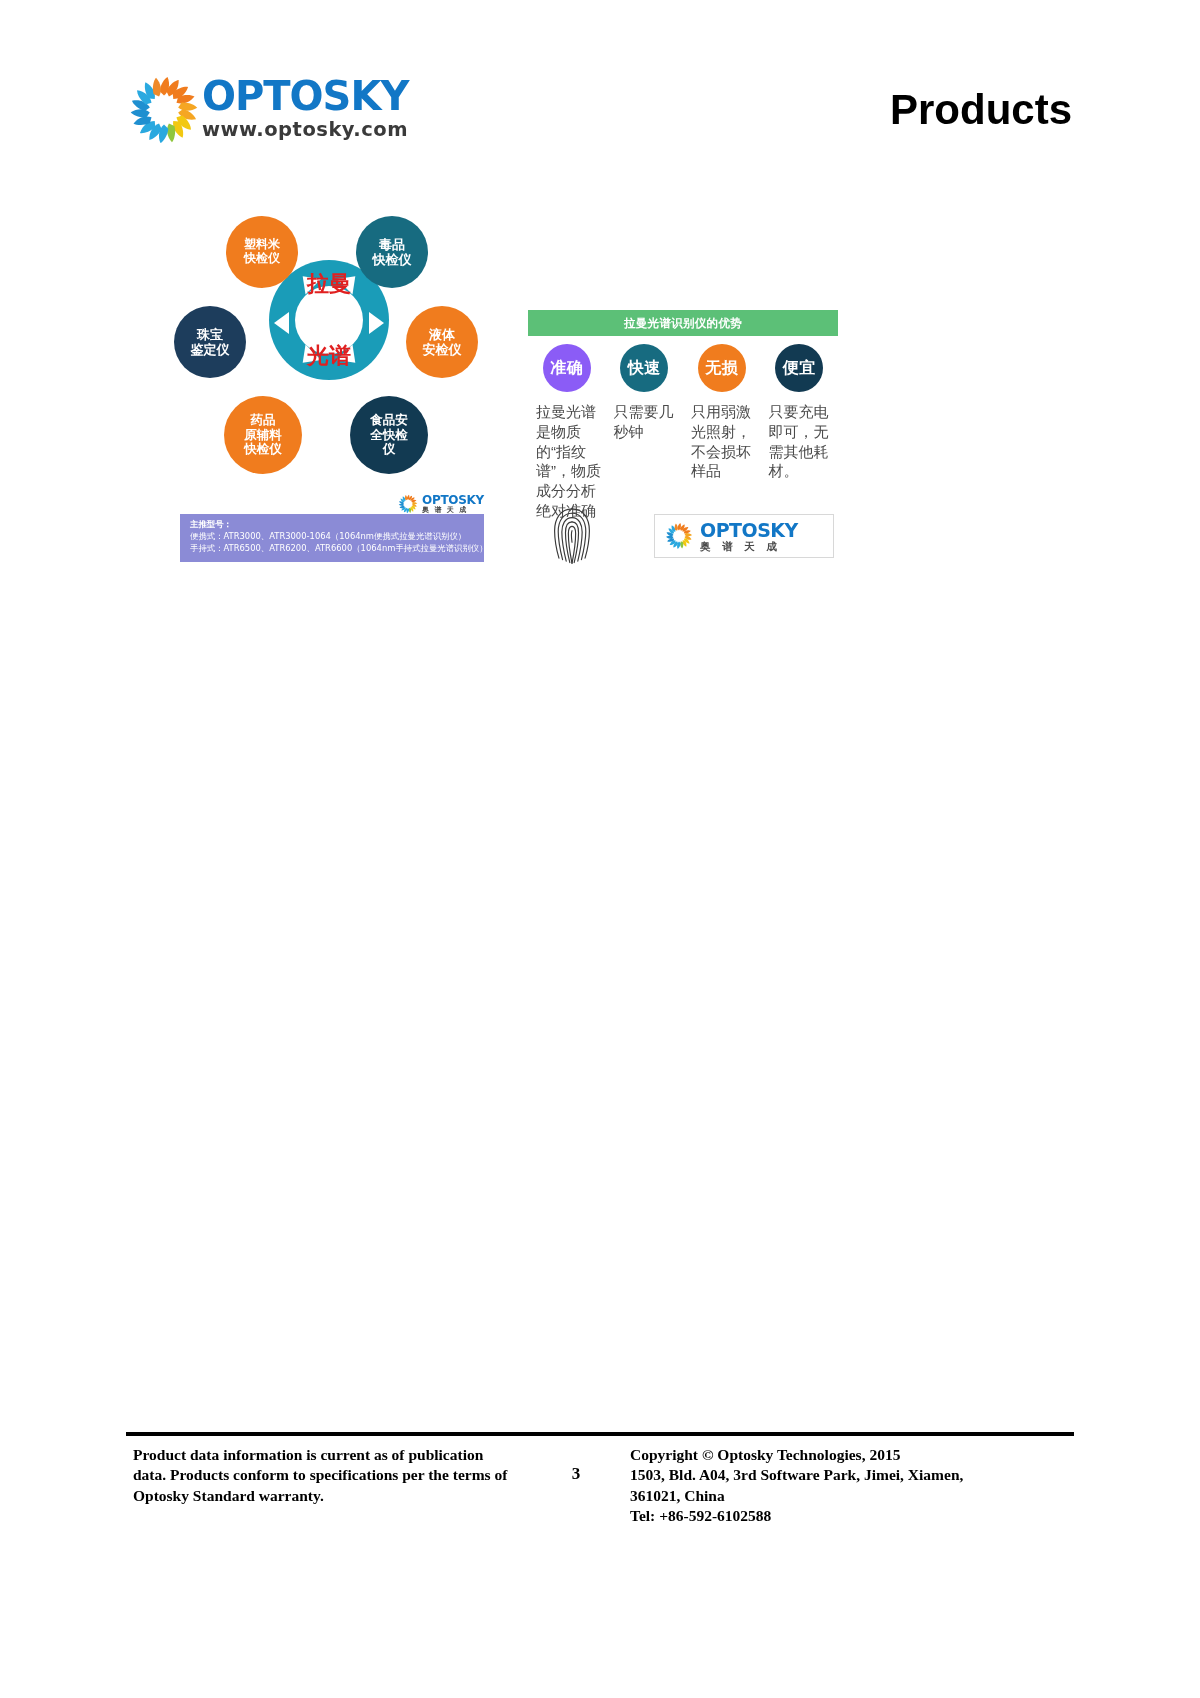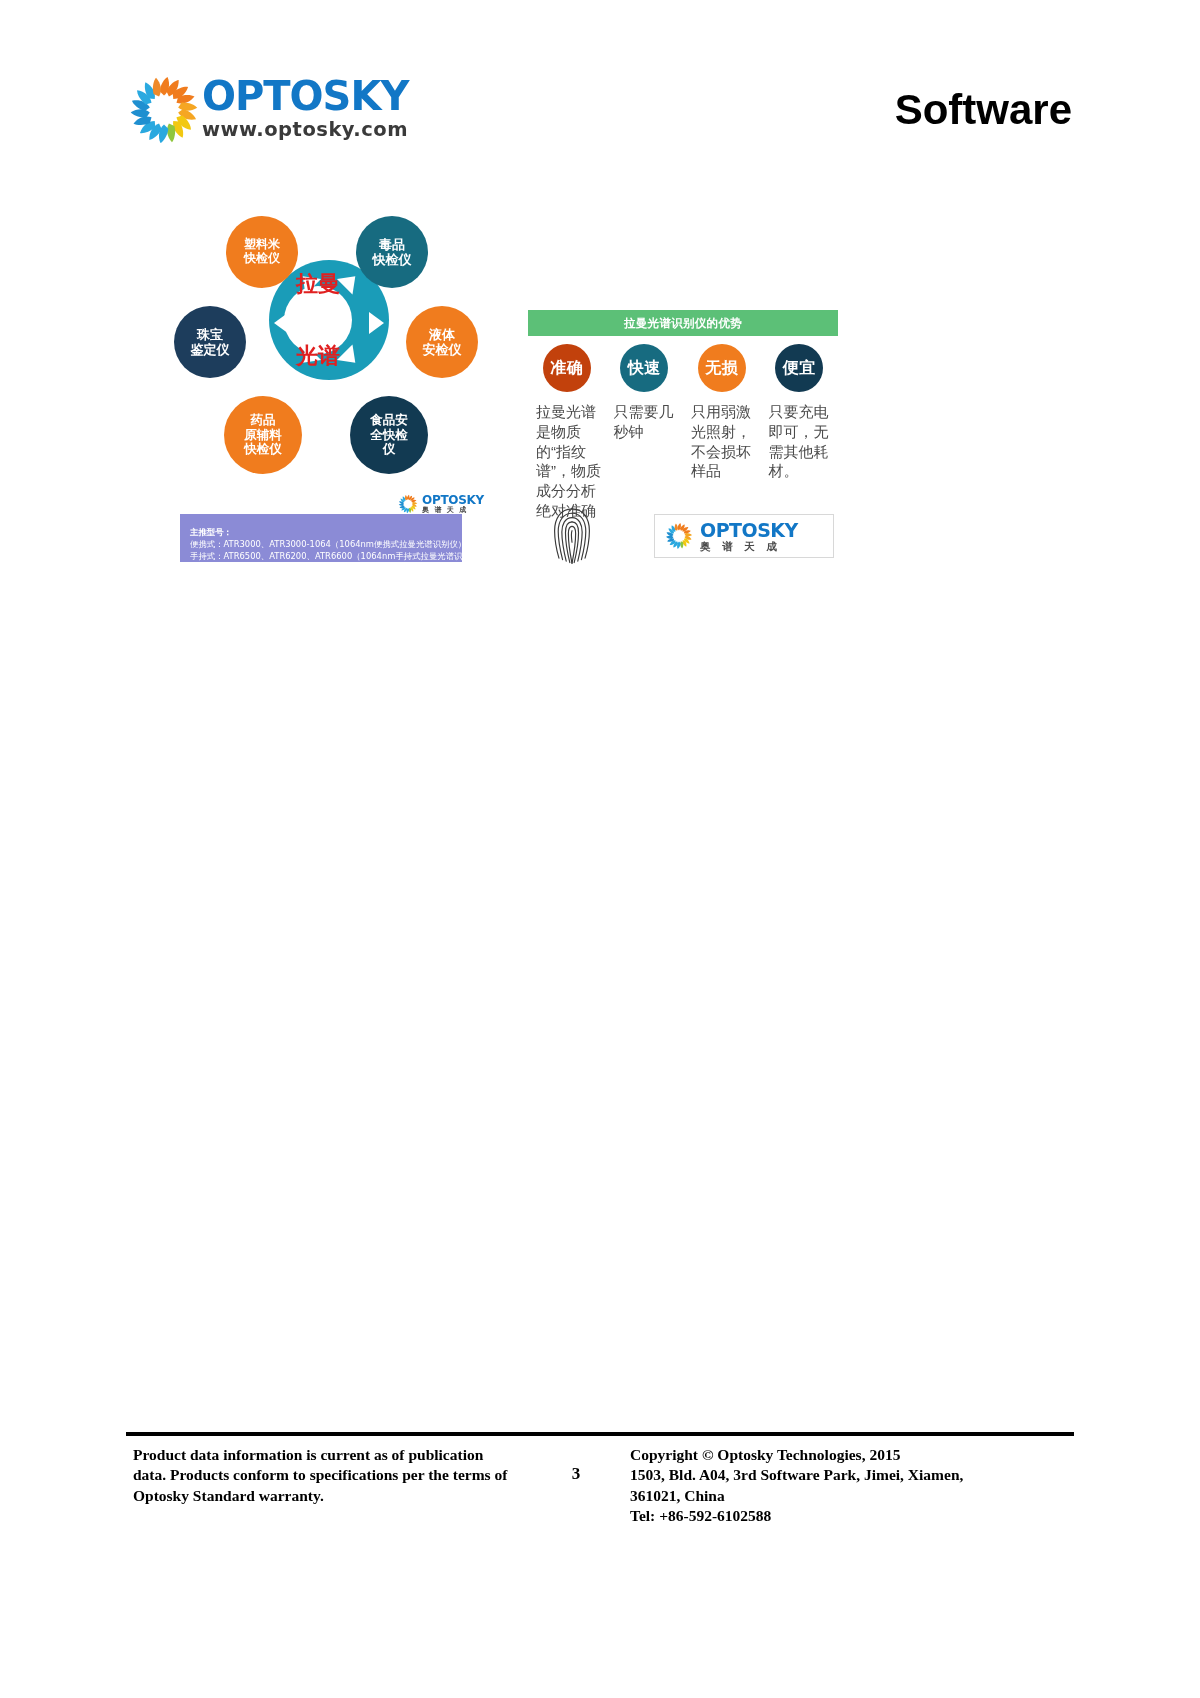--- a/index.html
+++ b/index.html
@@ -92,23 +92,23 @@
   .mini-words .mw1 {
     font-family:"DejaVu Sans",sans-serif; font-weight:bold;
     font-size:12px; color:#1277c6; letter-spacing:-0.3px;
   }
   .mini-words .mw2 {
     font-family:"DejaVu Sans",sans-serif; font-weight:bold;
     font-size:7px; color:#4a4a4a; letter-spacing:1.5px;
   }
 
   .purple-note {
-    position:absolute; left:12px; bottom:0; width:282px; height:48px;
+    position:absolute; left:12px; bottom:0; width:304px; height:48px;
     background:#8b8bd6;
-    padding:13px 8px 0 10px;
+    padding:5px 8px 0 10px;
   }
   .purple-note div {
     color:#ffffff; font-size:8.4px; line-height:1.42;
     font-family:"DejaVu Sans",sans-serif; white-space:nowrap;
   }
   .purple-note .pn-title { font-weight:bold; }
 
   
   .card-right {
     position:absolute; left:528px; top:310px;
@@ -214,38 +214,38 @@
             <path d="M 0 -20 C 7 -26 9 -36 5 -46 C 1 -44 -5 -36 -6 -26 Z" fill="#2aa9e0" transform="translate(50,50) rotate(320)"></path>
             <path d="M 0 -20 C 7 -26 9 -36 5 -46 C 1 -44 -5 -36 -6 -26 Z" fill="#ef8a2a" transform="translate(50,50) rotate(340)"></path>
           </g>
       </svg>
       <div class="logo-text-wrap">
         <div class="logo-word">OPTOSKY</div>
         <div class="logo-url">www.optosky.com</div>
       </div>
     </div>
 
-    <div class="datasheet-title">Software</div>
+    <div class="datasheet-title">Products</div>
   </div>
 
   <div class="card-left">
 
 
     <div class="wheel">
 
       <div class="hub-outer" style="left:101px; top:44px; width:120px; height:120px;"></div>
 
       <div class="spike" style="left:129px; top:58px; border-left:11px solid transparent; border-right:11px solid transparent; border-bottom:15px solid #ffffff; transform:rotate(-45deg);"></div>
       <div class="spike" style="left:171px; top:58px; border-left:11px solid transparent; border-right:11px solid transparent; border-bottom:15px solid #ffffff; transform:rotate(45deg);"></div>
       <div class="spike" style="left:106px; top:96px; border-top:11px solid transparent; border-bottom:11px solid transparent; border-right:15px solid #ffffff;"></div>
       <div class="spike" style="left:201px; top:96px; border-top:11px solid transparent; border-bottom:11px solid transparent; border-left:15px solid #ffffff;"></div>
       <div class="spike" style="left:129px; top:134px; border-left:11px solid transparent; border-right:11px solid transparent; border-top:15px solid #ffffff; transform:rotate(45deg);"></div>
       <div class="spike" style="left:171px; top:134px; border-left:11px solid transparent; border-right:11px solid transparent; border-top:15px solid #ffffff; transform:rotate(-45deg);"></div>
 
-      <div class="hub-inner" style="left:116px; top:70px; width:68px; height:68px;gap:48px;">
+      <div class="hub-inner" style="left:127px; top:70px; width:68px; height:68px;gap:48px;">
         <i>拉曼</i>
         <i>光谱</i>
       </div>
 
       <div class="bubble" style="left:58px; top:0px; width:72px; height:72px; background:#f07c1e; font-size:12px;">
         <i>塑料米</i>
         <i>快检仪</i>
       </div>
 
       <div class="bubble" style="left:188px; top:0px; width:72px; height:72px; background:#176b80; font-size:13px;">
@@ -314,21 +314,21 @@
 
   <div class="card-right">
 
     <div class="banner-green">
       <span>拉曼光谱识别仪的优势</span>
     </div>
 
     <div class="adv-cols">
 
       <div class="adv-col">
-        <div class="adv-circle" style="background:#c2410c; color:#ffffff;">准确</div>
+        <div class="adv-circle" style="background:#8b5cf6; color:#ffffff;">准确</div>
         <div class="adv-desc">拉曼光谱是物质的“指纹谱”，物质成分分析绝对准确</div>
       </div>
 
       <div class="adv-col">
         <div class="adv-circle" style="background:#176b80; color:#ffffff;">快速</div>
         <div class="adv-desc">只需要几秒钟</div>
       </div>
 
       <div class="adv-col">
         <div class="adv-circle" style="background:#f07c1e; color:#ffffff;">无损</div>

